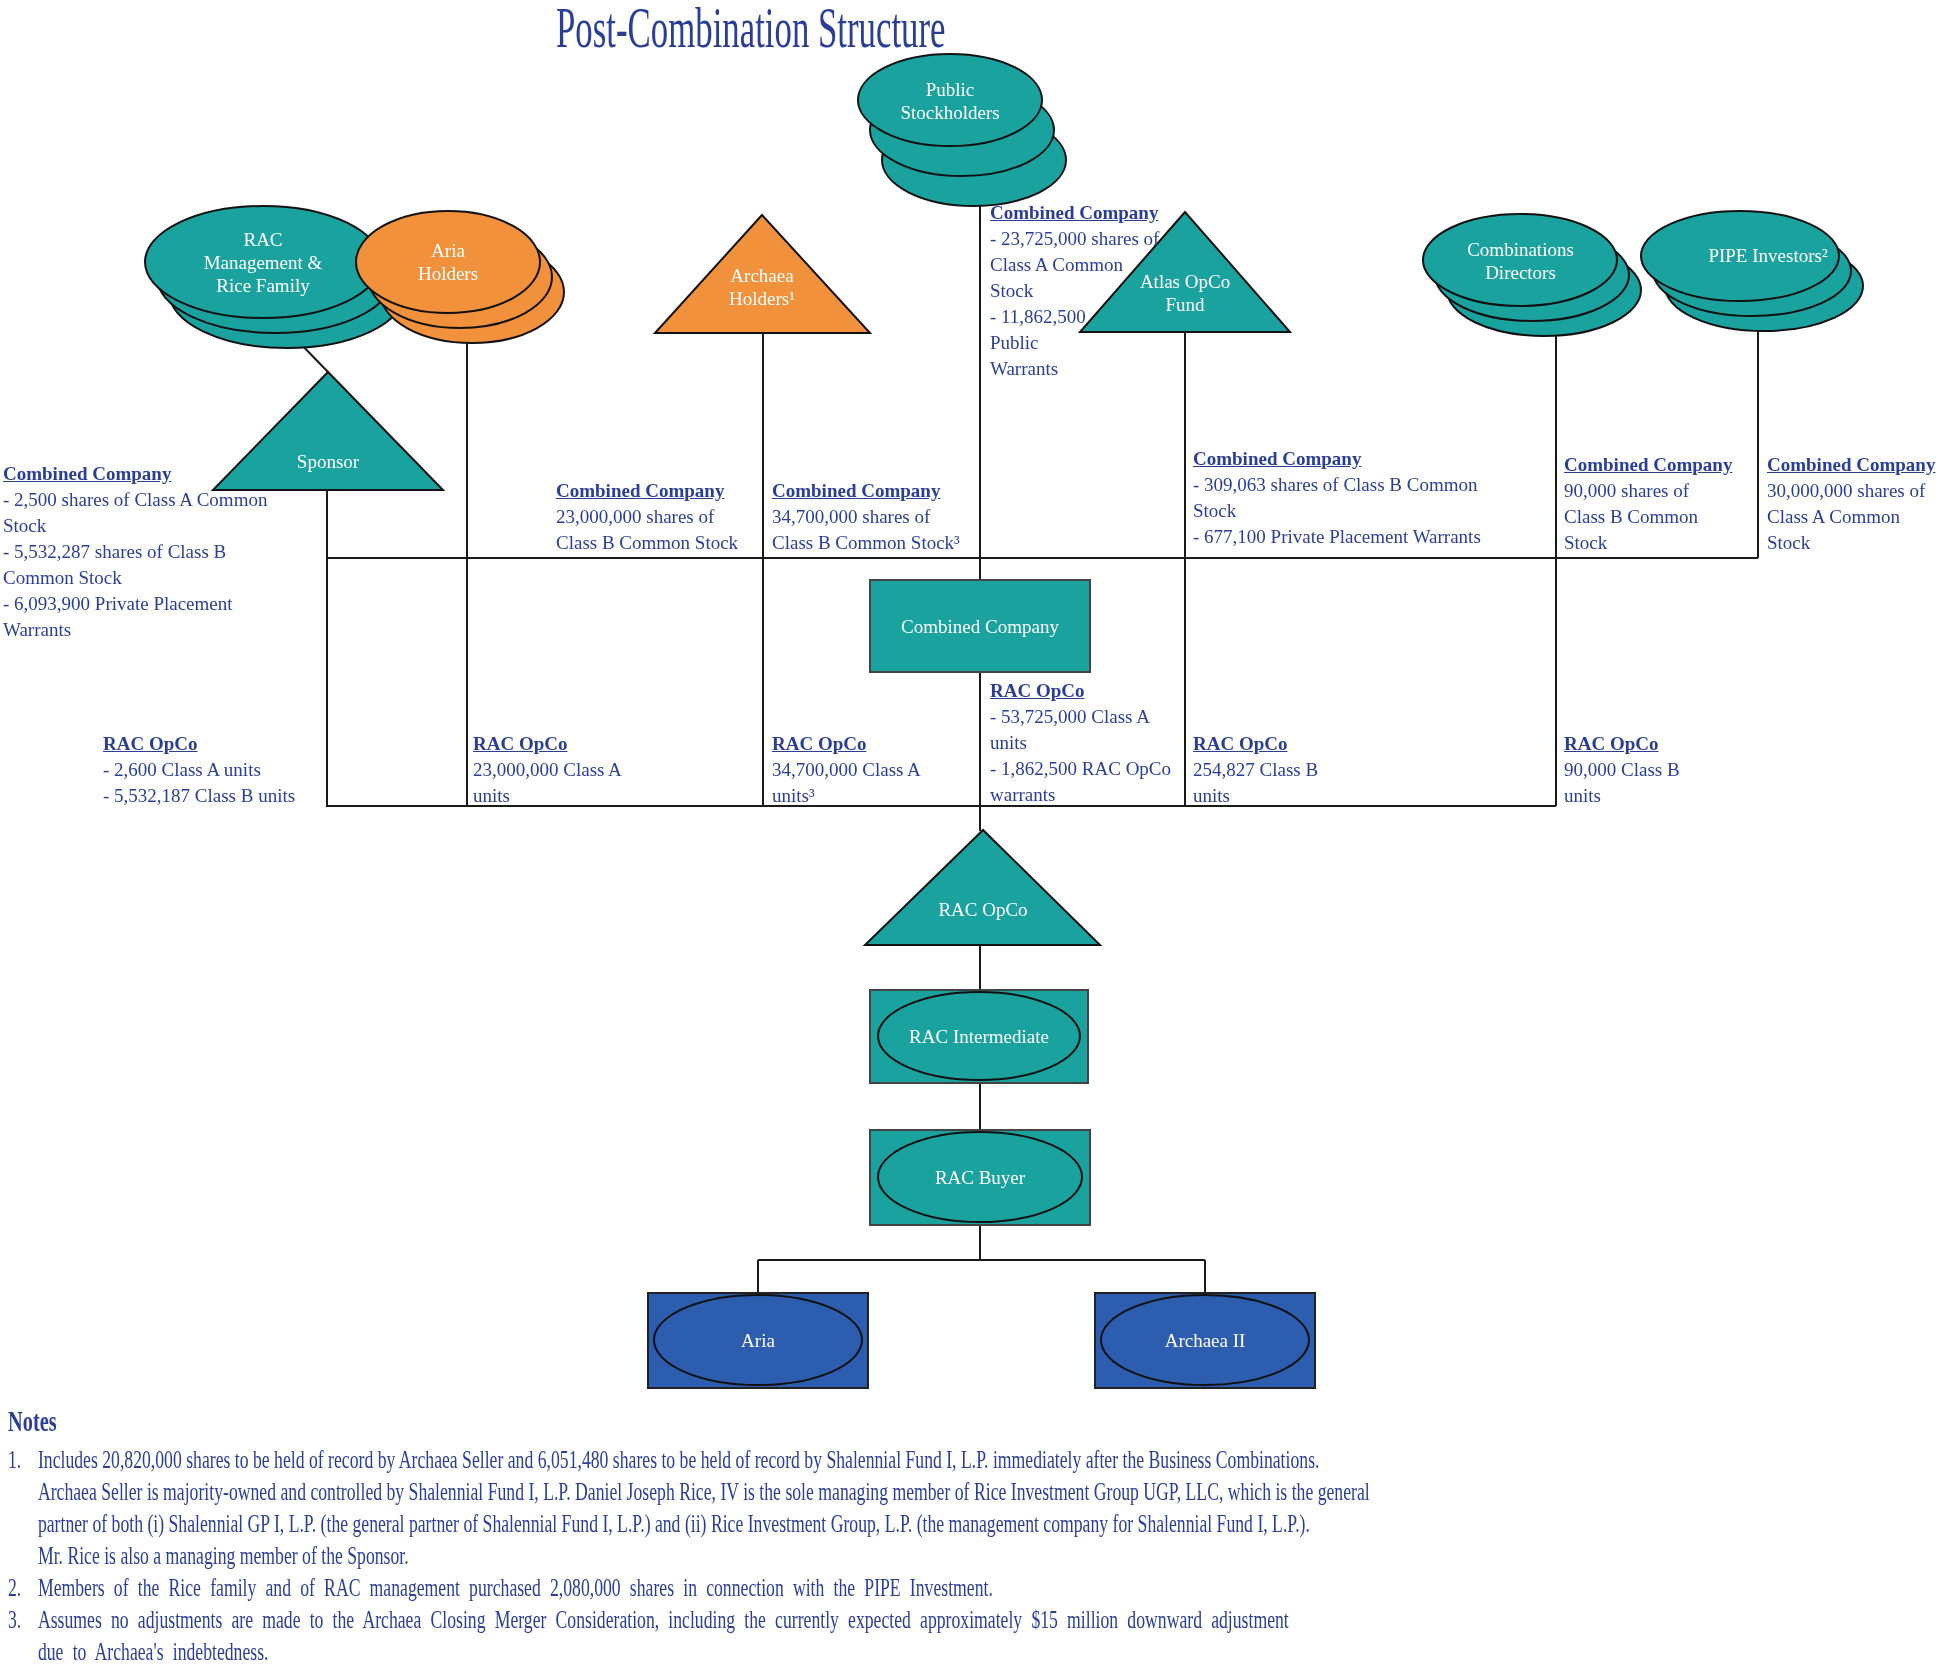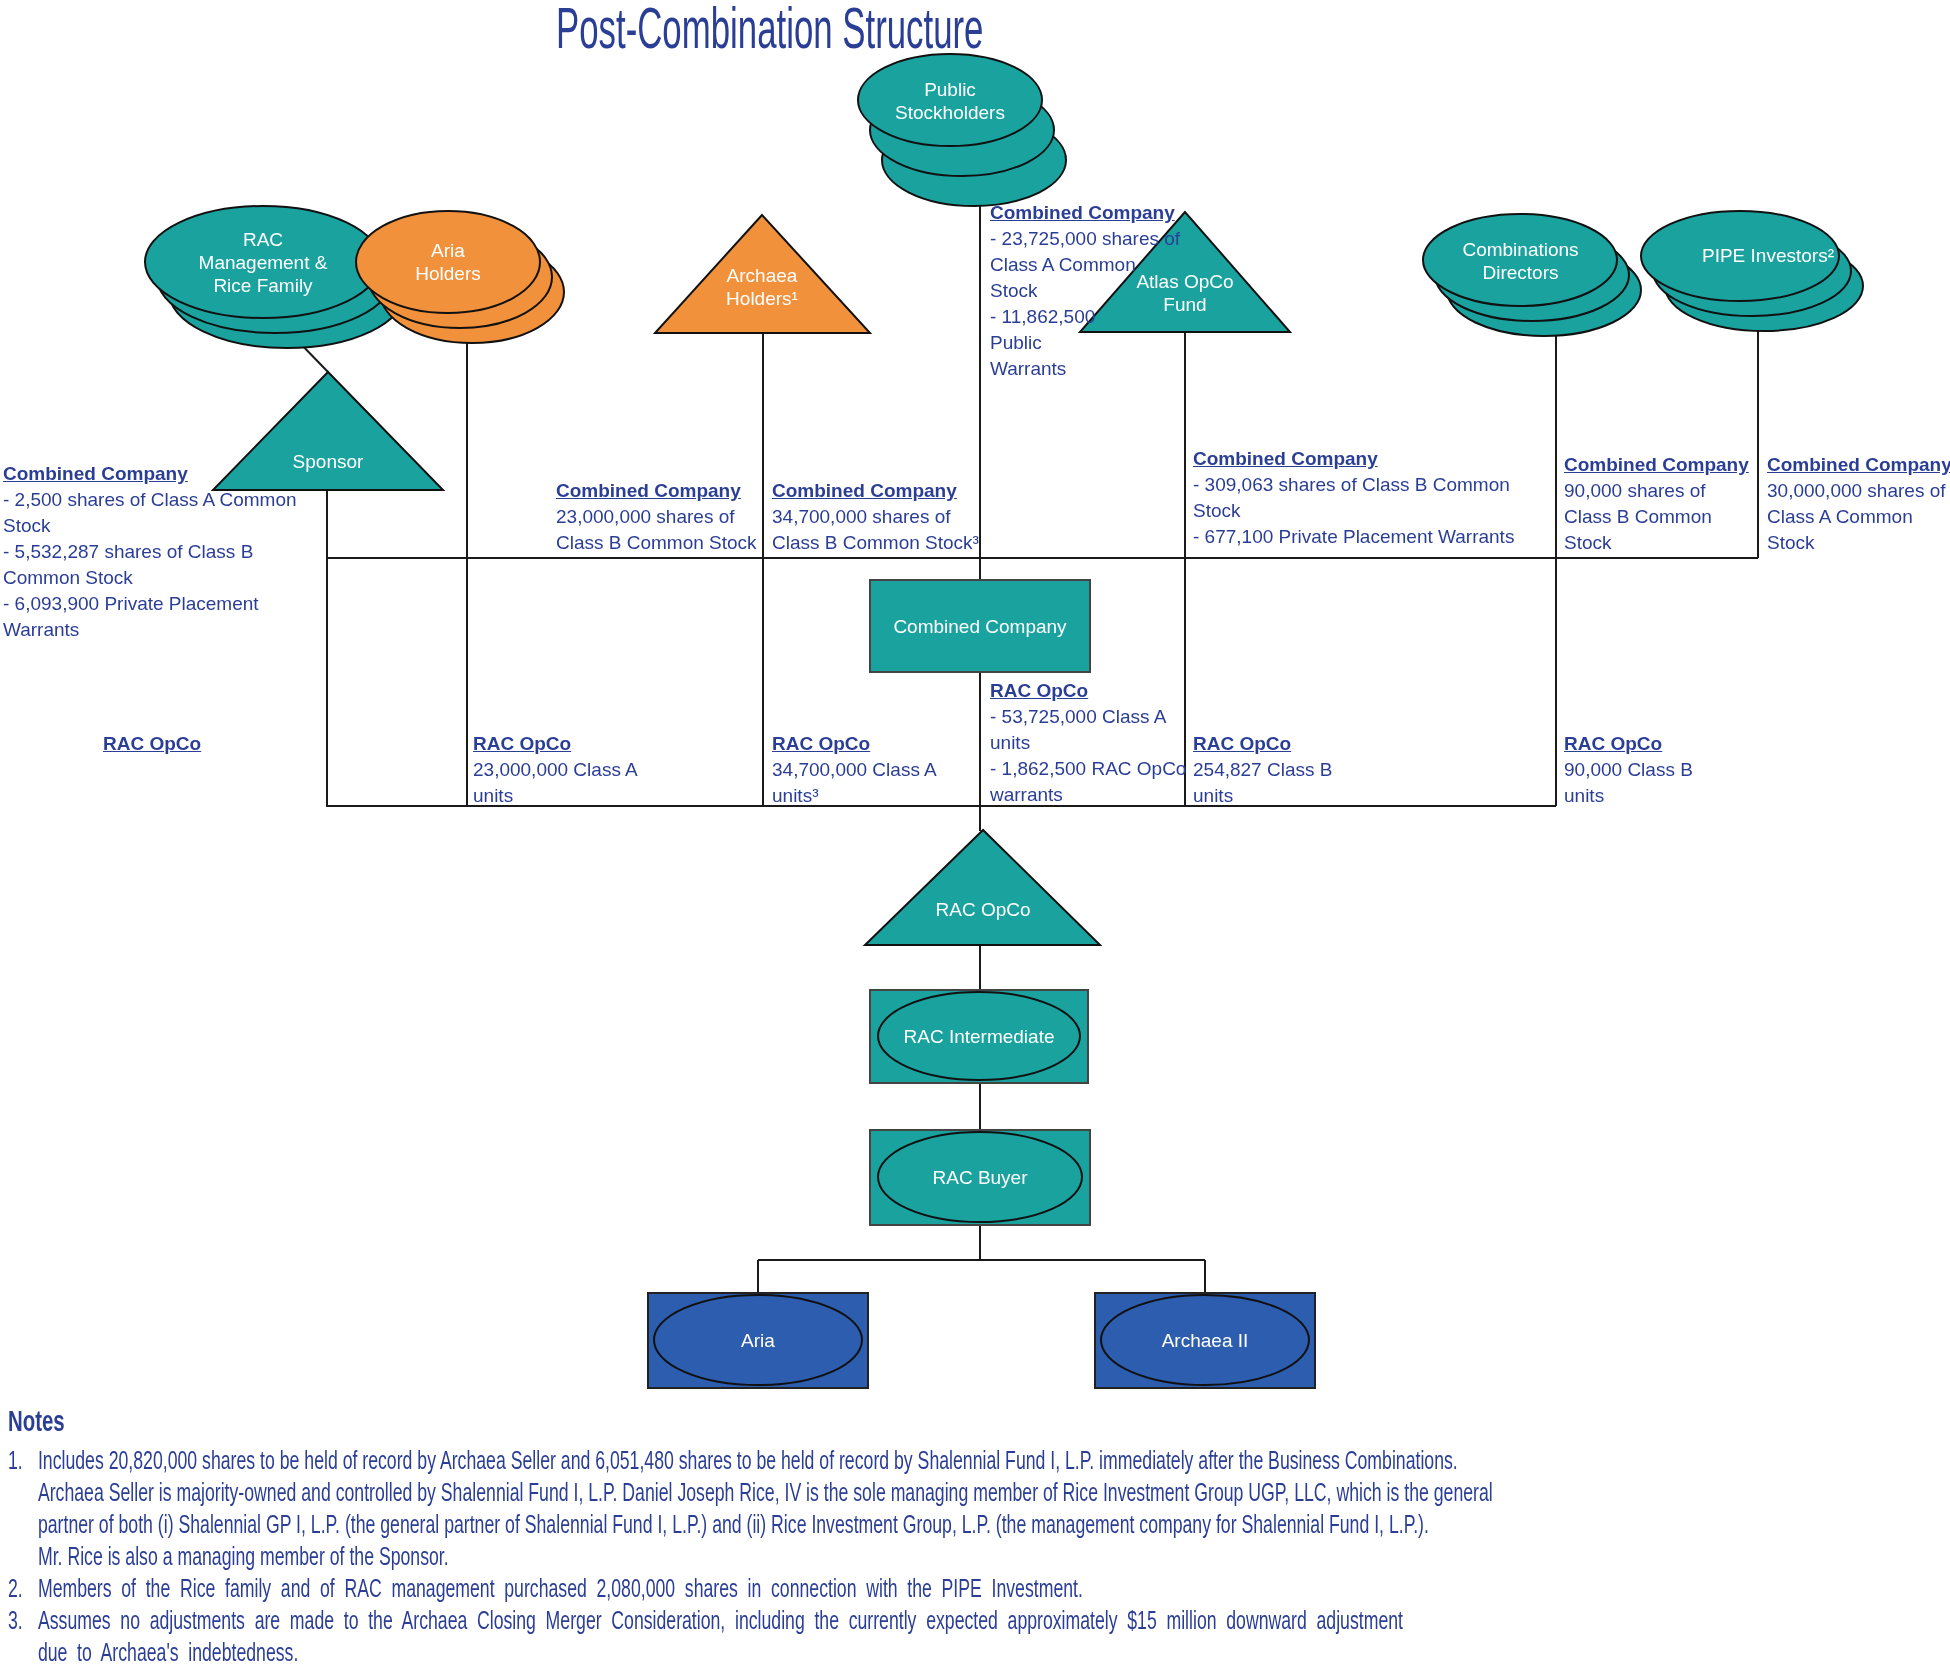--- a/index.html
+++ b/index.html
@@ -1,17 +1,17 @@
 <!DOCTYPE html>
 <html><head>
 <meta charset="utf-8">
 <style>
   html,body{margin:0;padding:0;background:#ffffff;}
   .stage{position:relative;width:1950px;height:1675px;overflow:hidden;
-         font-family:Liberation Sans, sans-serif;background:#fff;}
+         font-family:Liberation Serif, serif;background:#fff;}
   .title{position:absolute;left:556px;top:-6px;margin:0;
          font-size:58px;font-weight:400;color:#2B3E96;letter-spacing:0px;
          transform:scaleX(0.60);transform-origin:left top;white-space:nowrap;}
   svg.layer{position:absolute;left:0;top:0;}
   .lbl{position:absolute;display:flex;align-items:center;justify-content:center;
        text-align:center;color:#ffffff;font-size:19px;line-height:23px;
        white-space:pre-line;pointer-events:none;}
   .block{position:absolute;color:#2B3E96;font-size:19px;line-height:26px;}
   .block .bh{font-weight:bold;text-decoration:underline;display:block;}
   .block .bd{white-space:pre-line;display:block;}
@@ -165,20 +165,22 @@
   </div>
   <div class="block" style="left:1767px;top:452px;width:185px;">
     <span class="bh">Combined Company</span>
     <span class="bd">30,000,000 shares of
 Class A Common
 Stock</span>
   </div>
 
   <div class="block" style="left:103px;top:731px;width:280px;">
     <span class="bh">RAC OpCo</span>
+    <span class="bd">- 2,600 Class A units
+- 5,532,187 Class B units</span>
   </div>
   <div class="block" style="left:473px;top:731px;width:210px;">
     <span class="bh">RAC OpCo</span>
     <span class="bd">23,000,000 Class A
 units</span>
   </div>
   <div class="block" style="left:772px;top:731px;width:210px;">
     <span class="bh">RAC OpCo</span>
     <span class="bd">34,700,000 Class A
 units³</span>

